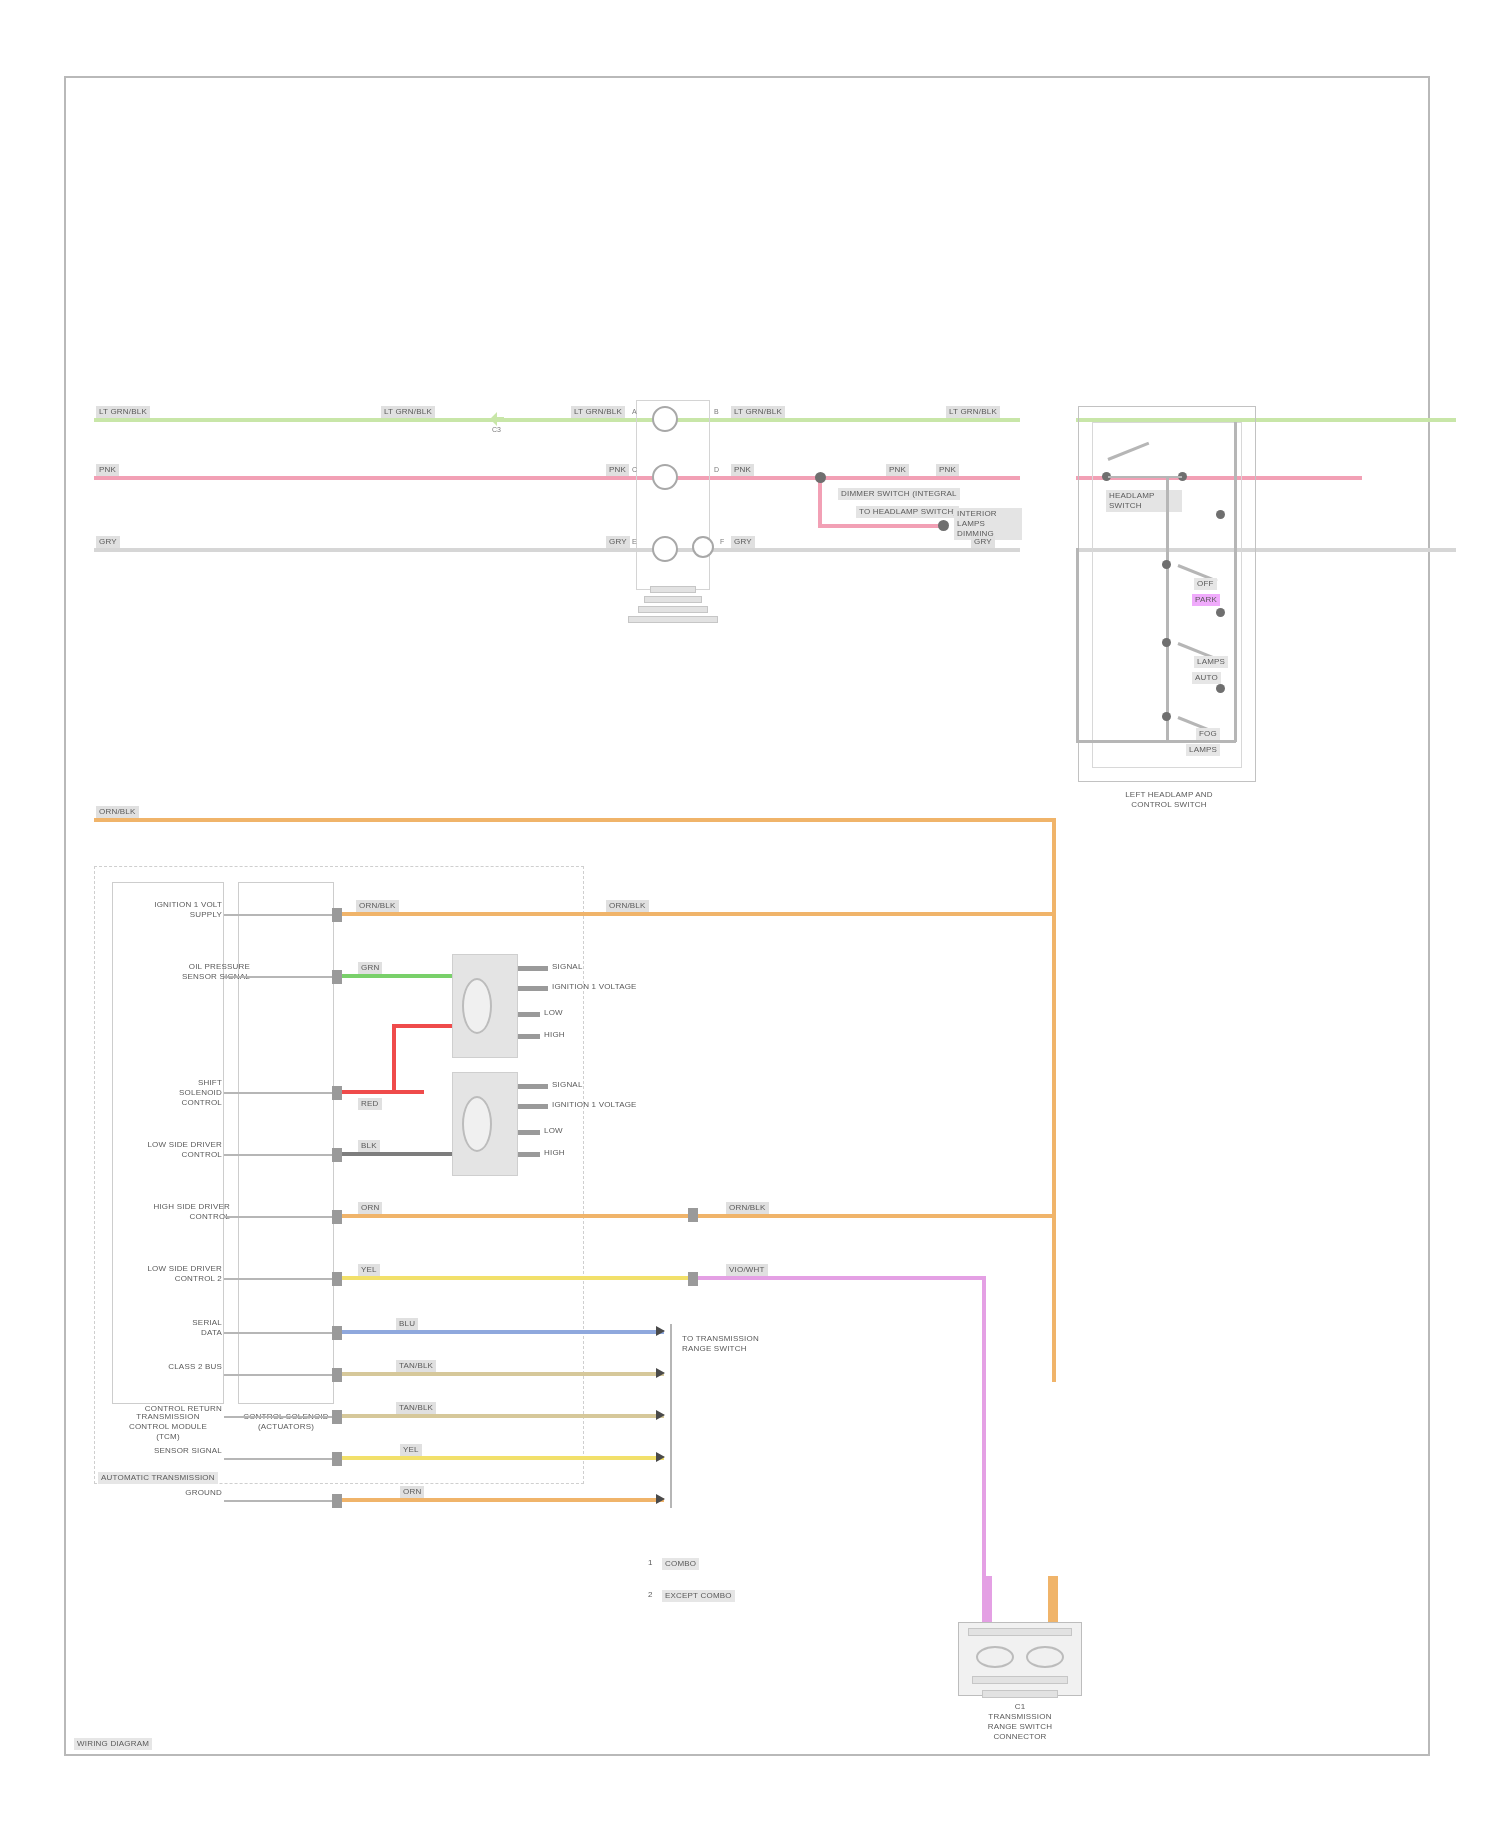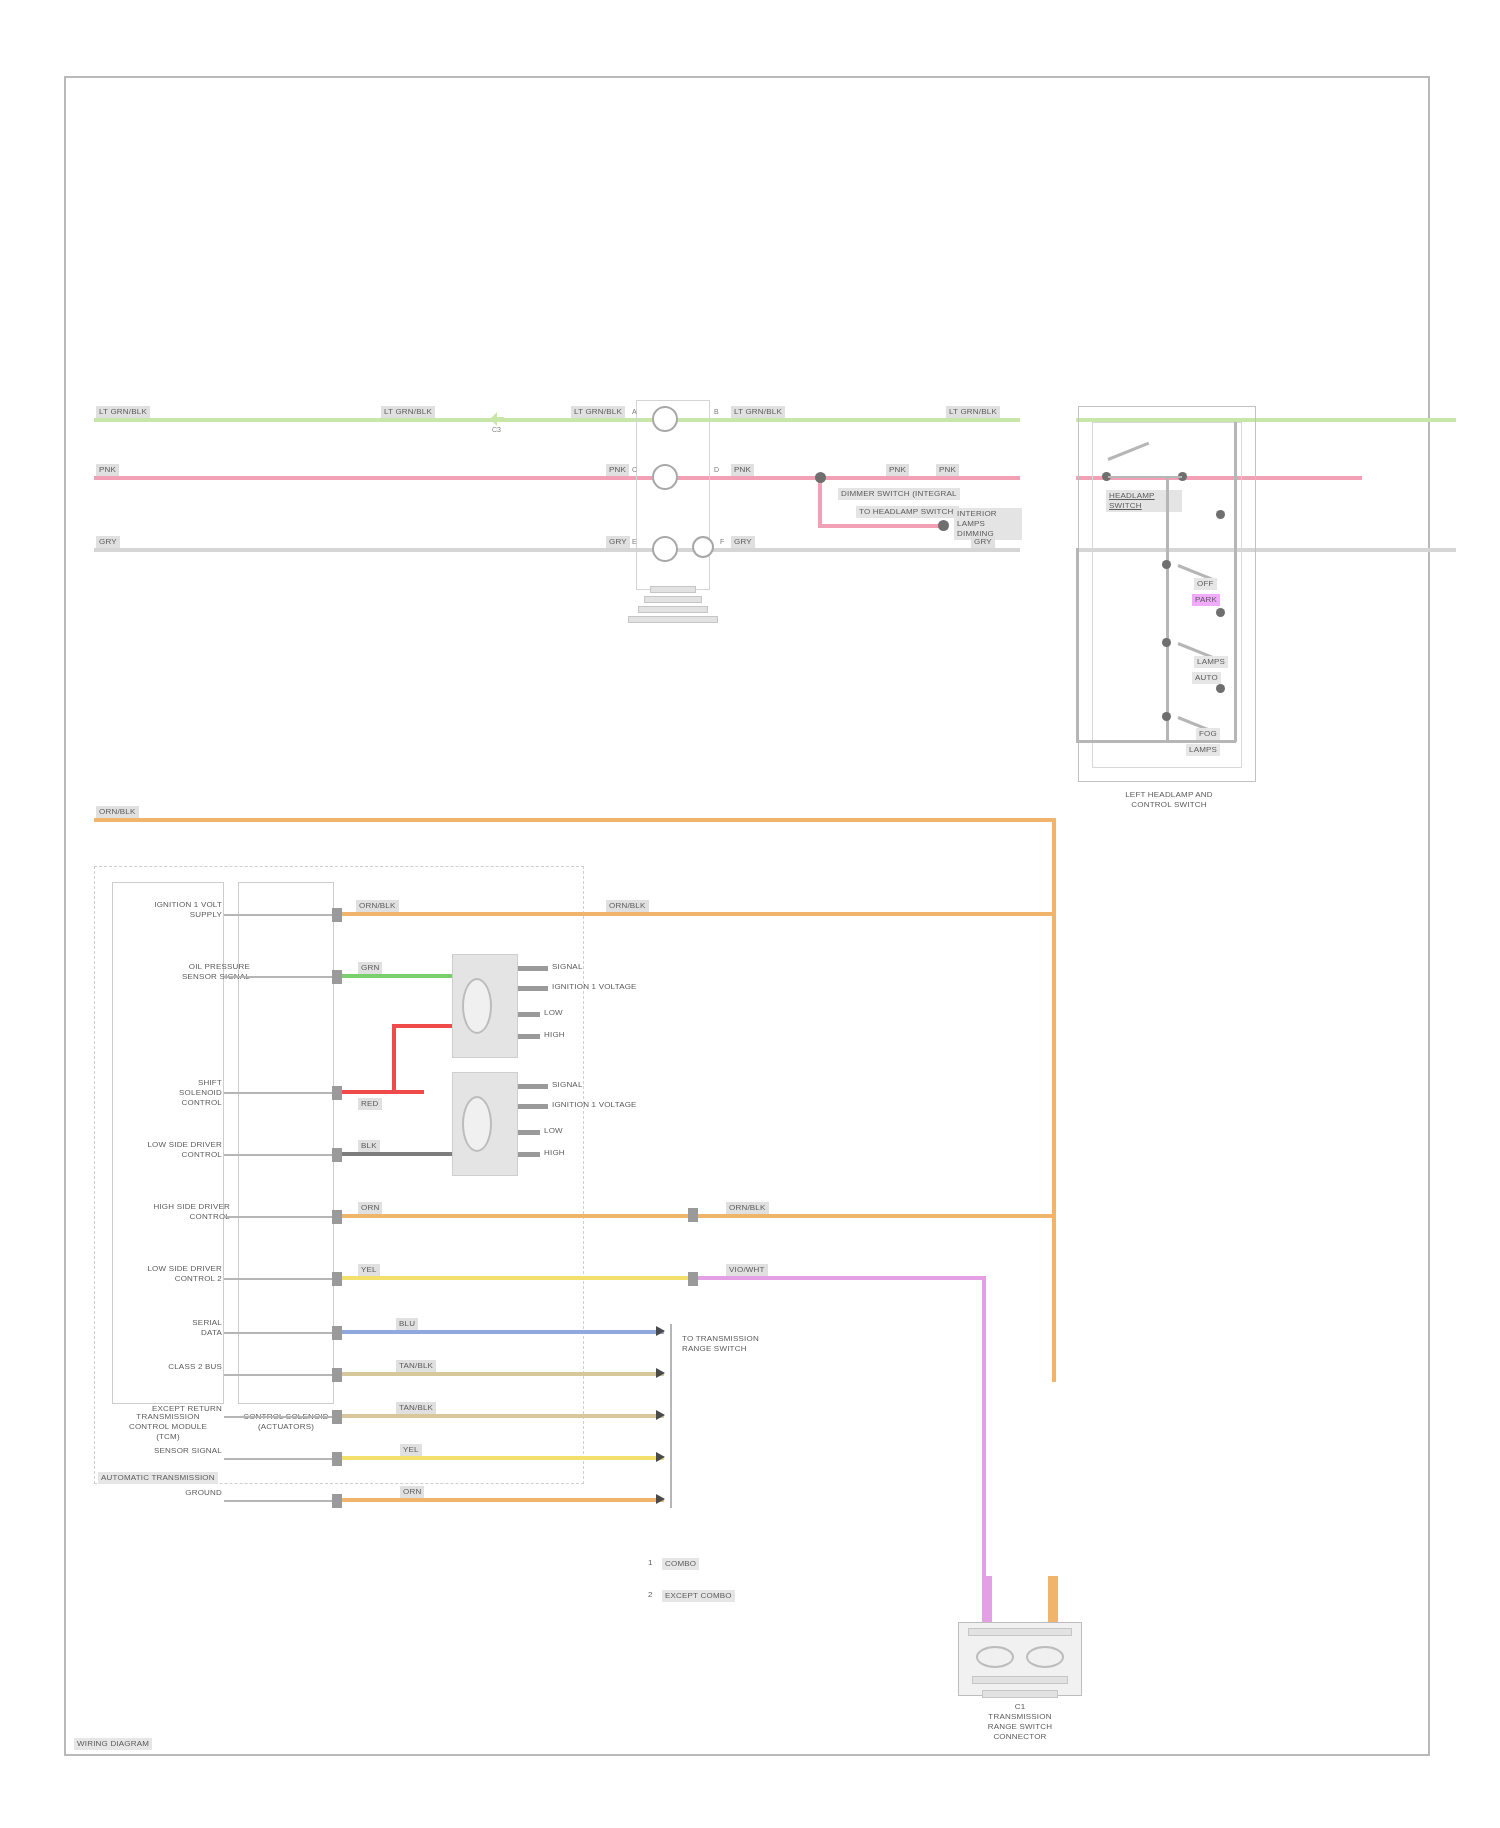--- a/index.html
+++ b/index.html
@@ -101,21 +101,21 @@
     <div class="lbl c w" style="left:1008px;top:712px;width:190px;">
       <span style="white-space:pre-line;">LEFT HEADLAMP AND
 CONTROL SWITCH</span>
     </div>
 
     <div class="line" style="left:1042px;top:380px;width:44px;height:3px;transform:rotate(-22deg);transform-origin:left center;"></div>
     <div class="dot" style="left:1036px;top:394px;width:9px;height:9px;"></div>
     <div class="dot" style="left:1112px;top:394px;width:9px;height:9px;"></div>
     <div class="line" style="left:1042px;top:398px;width:74px;height:2px;"></div>
     <div class="lbl w" style="left:1040px;top:412px;width:70px;background:#e4e4e4;padding:1px 3px;">
-      <span style="white-space:pre-line;text-decoration:underline;">HEADLAMP
+      <span style="white-space:pre-line;">HEADLAMP
 SWITCH</span>
     </div>
 
     <div class="line" style="left:1100px;top:398px;width:3px;height:266px;"></div>
     <div class="line" style="left:1168px;top:344px;width:3px;height:320px;"></div>
     <div class="line" style="left:1100px;top:662px;width:70px;height:3px;"></div>
     <div class="line" style="left:1010px;top:470px;width:3px;height:194px;"></div>
     <div class="line" style="left:1010px;top:662px;width:92px;height:3px;"></div>
 
     <div class="dot" style="left:1096px;top:482px;width:9px;height:9px;"></div>
@@ -233,21 +233,21 @@
     <div class="lbl r w" style="left:46px;top:1284px;width:110px;">
       <span style="white-space:pre-line;">CLASS 2 BUS</span>
     </div>
     <div class="line" style="left:158px;top:1296px;width:110px;height:2px;"></div>
     <div class="pin" style="left:266px;top:1290px;width:10px;height:14px;"></div>
     <div class="wire h" style="left:276px;top:1294px;width:322px;background:#d6c89a;"></div>
     <div class="lbl" style="left:330px;top:1282px;background:#e0e0e0;padding:1px 3px;">TAN/BLK</div>
     <div class="arrow" style="left:590px;top:1290px;"></div>
 
     <div class="lbl r w" style="left:46px;top:1326px;width:110px;">
-      <span style="white-space:pre-line;">EXCEPT RETURN</span>
+      <span style="white-space:pre-line;">CONTROL RETURN</span>
     </div>
     <div class="line" style="left:158px;top:1338px;width:110px;height:2px;"></div>
     <div class="pin" style="left:266px;top:1332px;width:10px;height:14px;"></div>
     <div class="wire h" style="left:276px;top:1336px;width:322px;background:#d6c89a;"></div>
     <div class="lbl" style="left:330px;top:1324px;background:#e0e0e0;padding:1px 3px;">TAN/BLK</div>
     <div class="arrow" style="left:590px;top:1332px;"></div>
 
     <div class="lbl r w" style="left:46px;top:1368px;width:110px;">
       <span style="white-space:pre-line;">SENSOR SIGNAL</span>
     </div>

